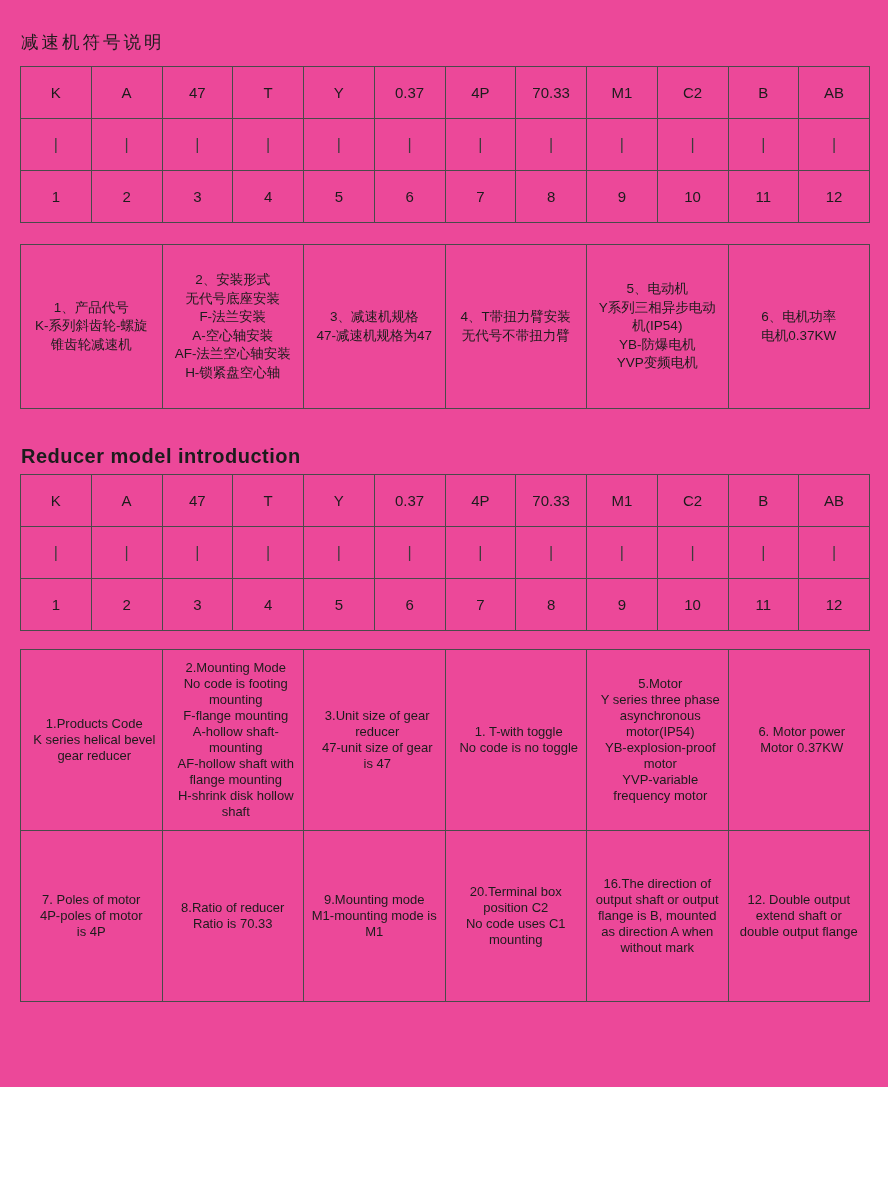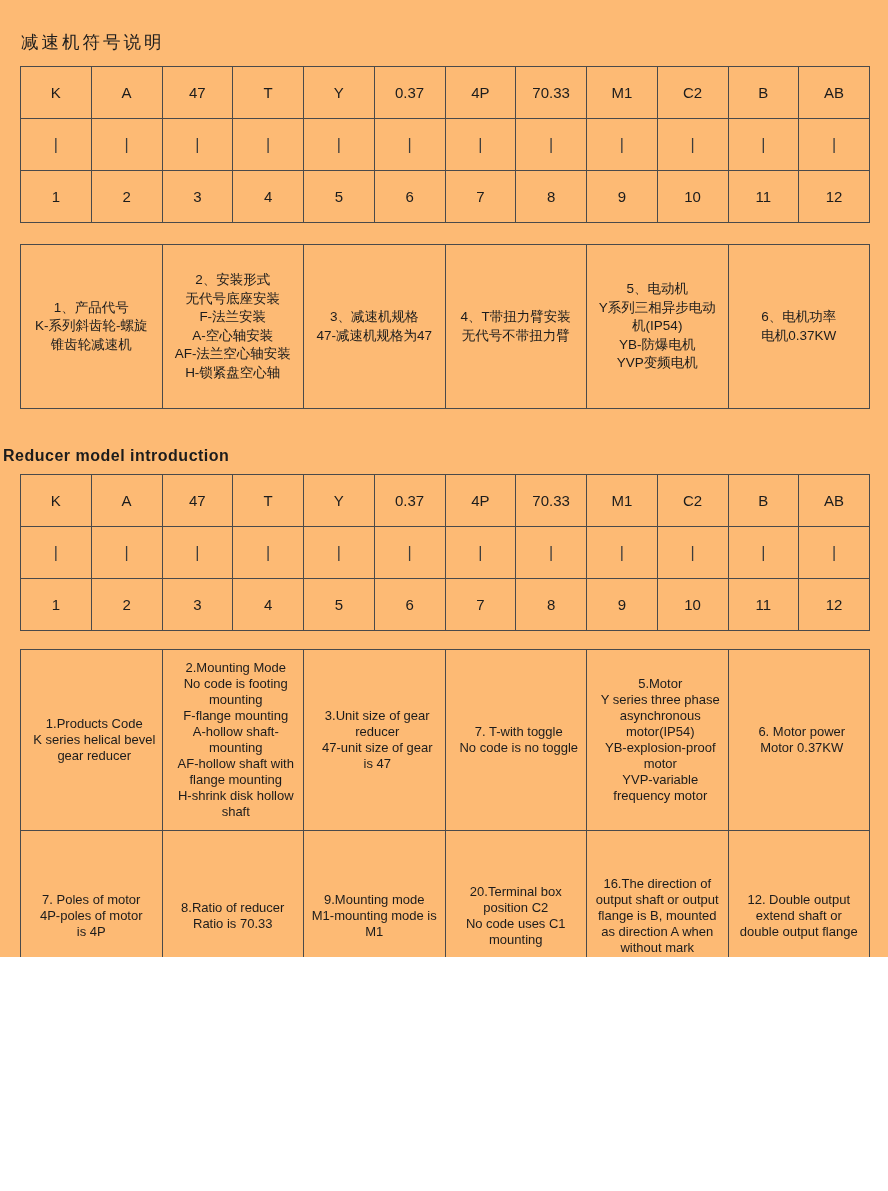--- a/index.html
+++ b/index.html
@@ -1,27 +1,27 @@
 <!DOCTYPE html>
 <html><head>
 <meta charset="utf-8">
 <style>
   * { box-sizing: border-box; }
   html, body { margin: 0; padding: 0; background: #ffffff; }
   .page {
-    width: 888px; height: 957px; background: #fdba74; position: relative;
+    width: 888px; height: 1087px; background: #ec4899; position: relative;
     font-family: "Liberation Sans", "DejaVu Sans", sans-serif; color: #1c1c1c;
     overflow: hidden;
   }
   .title-zh {
     margin: 30px 0 0 21px; font-size: 17.5px; font-weight: normal;
     letter-spacing: 3px; line-height: 24px;
   }
   .title-en {
-    margin: 34px 0 0 3px; font-size: 16px; font-weight: bold;
+    margin: 34px 0 0 21px; font-size: 20px; font-weight: bold;
     letter-spacing: 0.5px; line-height: 26px;
   }
   table {
     border-collapse: collapse; table-layout: fixed;
     width: 850px; margin-left: 20px;
   }
   td {
     border: 1px solid #4a4a4a; text-align: center; vertical-align: middle;
     padding: 2px; overflow: hidden;
   }
@@ -183,21 +183,21 @@
 A-hollow shaft-
 mounting
 AF-hollow shaft with
 flange mounting
 H-shrink disk hollow
 shaft</td>
       <td>3.Unit size of gear
 reducer
 47-unit size of gear
 is 47</td>
-      <td>7. T-with toggle
+      <td>1. T-with toggle
 No code is no toggle</td>
       <td>5.Motor
 Y series three phase
 asynchronous
 motor(IP54)
 YB-explosion-proof
 motor
 YVP-variable
 frequency motor</td>
       <td>6. Motor power

